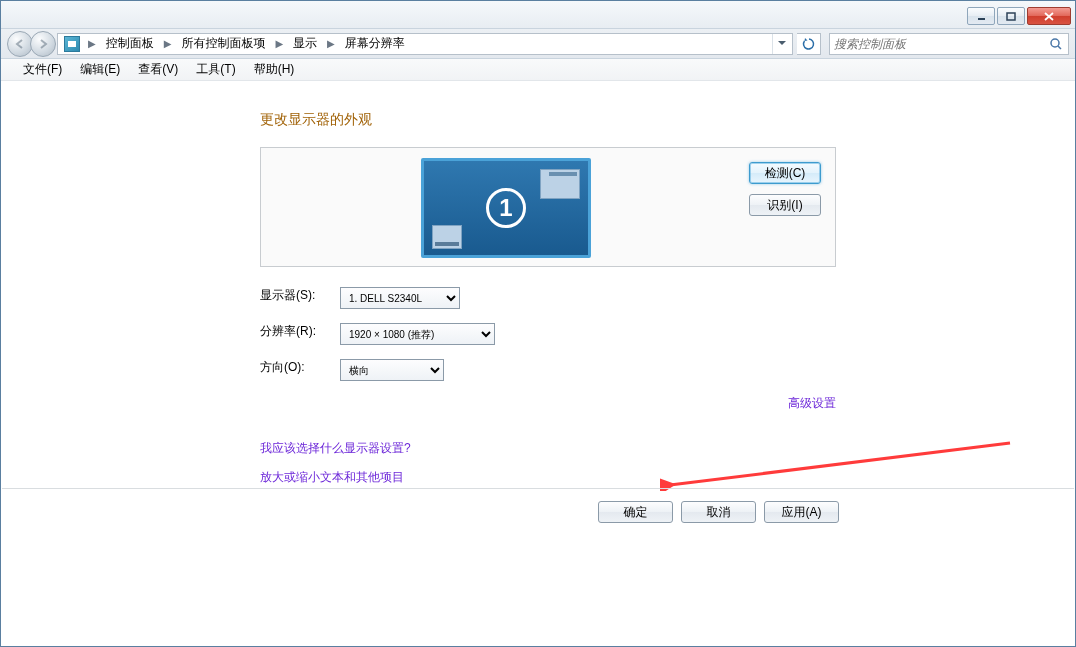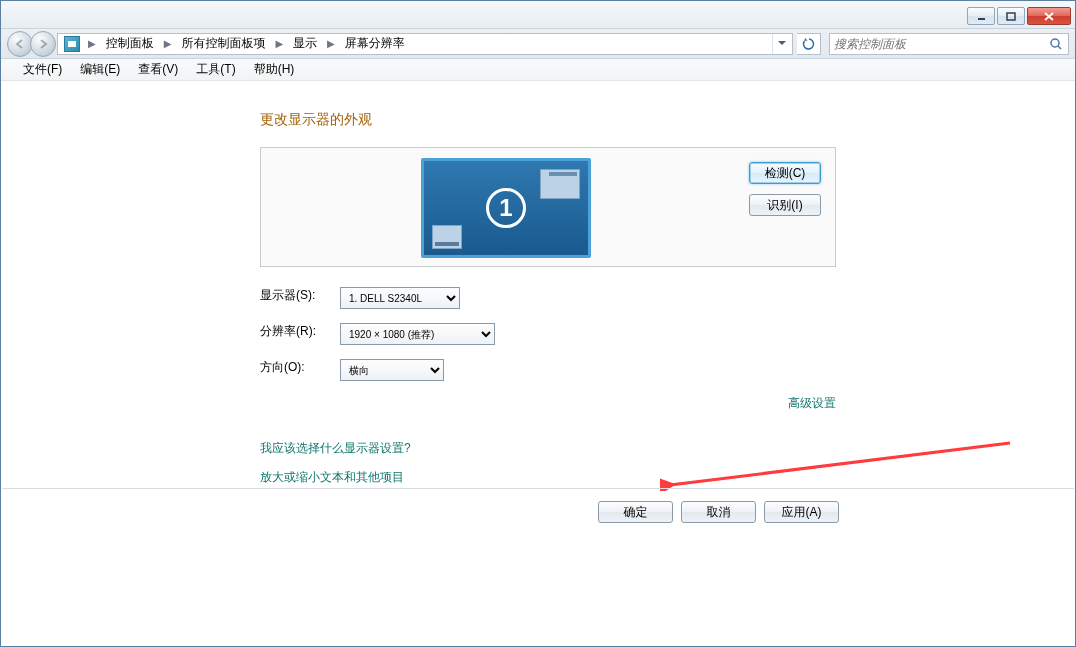--- a/index.html
+++ b/index.html
@@ -229,21 +229,21 @@
       border: 1px solid #8b9aa8;
       background: linear-gradient(to bottom, #fdfdfe, #eef2f6);
       font-size: 10px;
       padding: 0 4px;
     }
 
     .adv-link {
       text-align: right;
       margin-top: 12px;
     }
-    .link { color: #0f766e; cursor: pointer; text-align: center; }
+    .link { color: #6d28d9; cursor: pointer; text-align: center; }
 
     .bottom-links {
       margin-top: 28px;
     }
     .bottom-links div { margin-bottom: 12px; }
 
     .footer-bar {
       position: absolute;
       left: 0; right: 0;
       bottom: 110px;

